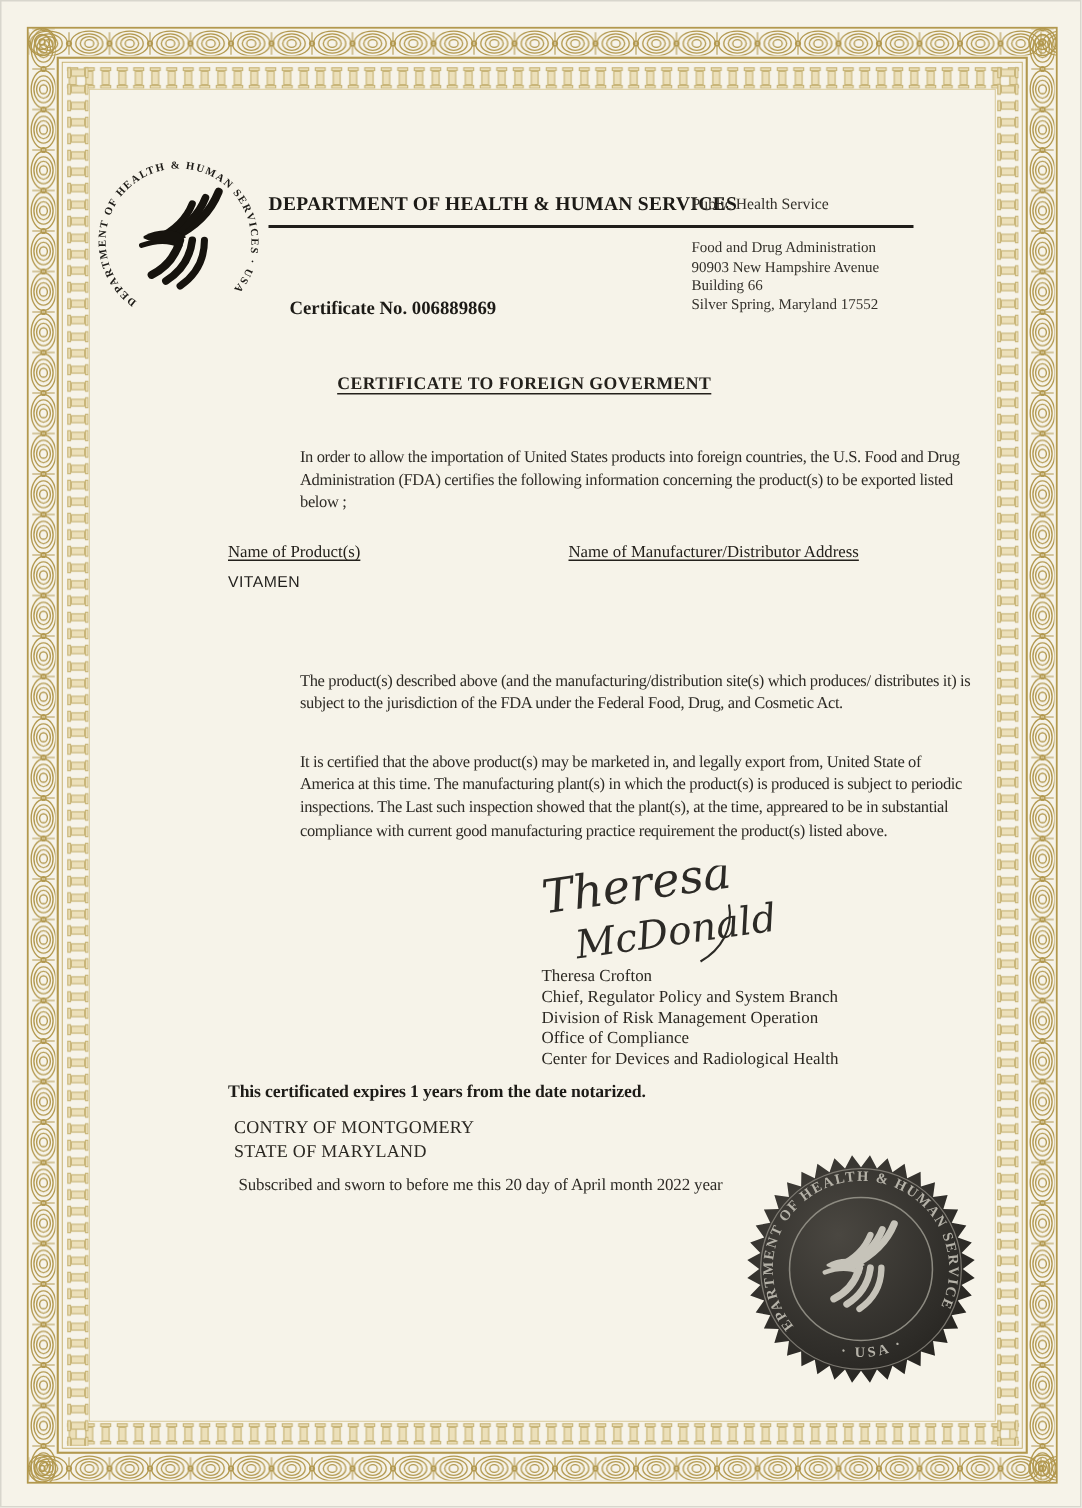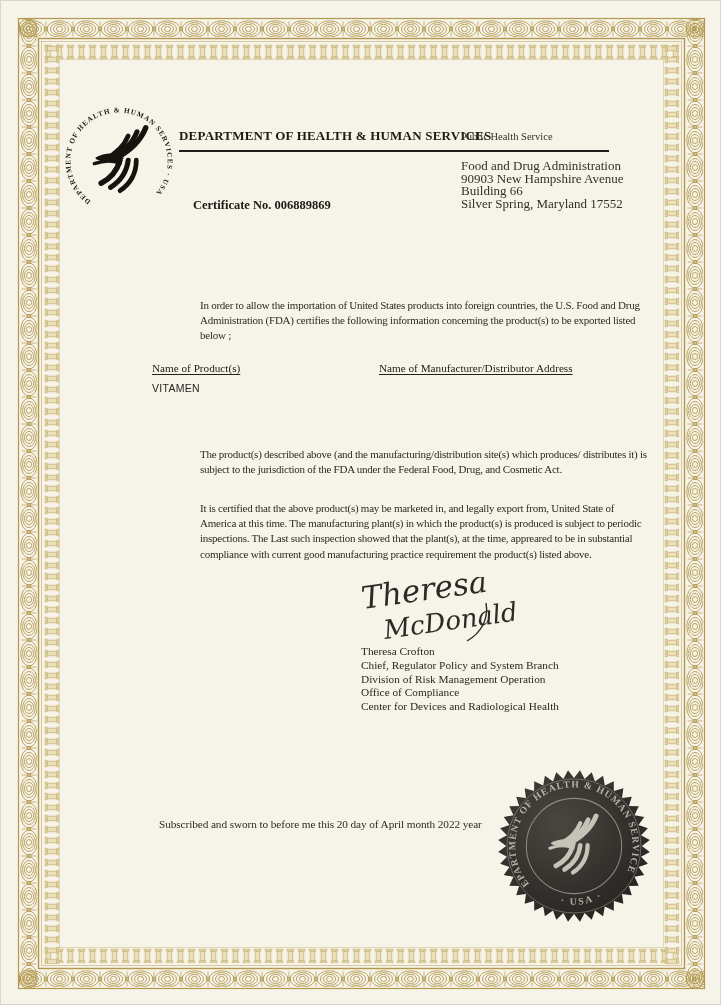--- a/index.html
+++ b/index.html
@@ -4,35 +4,35 @@
 <style>
   html,body{margin:0;padding:0;background:#e9e7e0;}
   .page{position:relative;width:721px;height:1005px;background:#f6f3e9;
         font-family:"Liberation Serif",serif;color:#2e2b26;overflow:hidden;
         border:1px solid #d8d6cd;box-sizing:border-box;}
   .abs{position:absolute;}
   .frame{position:absolute;left:0;top:0;}
   .dept-title{left:178px;top:127px;font-size:13px;font-weight:bold;color:#1c1a16;letter-spacing:.2px;}
   .phs{left:460px;top:130px;font-size:10.5px;color:#33302a;}
   .hdr-rule{left:178px;top:149px;width:430px;height:2px;background:#1f1d19;}
-  .addr{left:460px;top:159px;font-size:13px;line-height:12.6px;color:#33302a;}
+  .addr{left:460px;top:159px;font-size:10px;line-height:12.6px;color:#33302a;}
   .certno{left:178px;top:197px;font-size:12.5px;font-weight:bold;color:#1c1a16;margin-left:14px;}
   .doc-title{left:130px;top:247px;width:437px;text-align:center;font-size:11.8px;font-weight:bold;
              letter-spacing:.3px;text-decoration:underline;text-underline-offset:3px;color:#24211c;}
   .para{left:151px;width:447px;font-size:11px;letter-spacing:-.25px;line-height:15.2px;margin-left:48px;}
   .para1{top:297px;} .para2{top:446px;} .para3{top:500px;}
   .col-hdr{top:361px;font-size:11.2px;text-decoration:underline;text-underline-offset:2px;color:#24211c;}
   .colL{left:151px;} .colR{left:378px;}
   .valL{left:151px;top:381px;font-family:"Liberation Sans",sans-serif;font-size:10.5px;letter-spacing:.3px;color:#211f1c;}
   .valR{left:378px;top:380px;width:196px;font-size:11px;line-height:15.8px;}
   .sig-svg{left:346px;top:576px;}
   .sigblock{left:360px;top:644px;font-size:11.3px;line-height:13.8px;color:#2b2822;}
   .expires{left:151px;top:719px;font-size:11.8px;font-weight:bold;letter-spacing:-.1px;color:#1d1b17;}
   .county{left:155px;top:743px;font-size:12px;line-height:15.6px;letter-spacing:.2px;color:#2b2822;}
-  .sworn{left:158px;top:817px;font-size:11.3px;letter-spacing:-.1px;}
+  .sworn{left:158px;top:783px;font-size:11.3px;letter-spacing:-.1px;}
   .logo-svg{left:62px;top:104px;}
   .seal-svg{left:497px;top:769px;}
 </style>
 </head>
 <body>
 
 <div class="page">
 
   <svg width="0" height="0" style="position:absolute" aria-hidden="true">
     <defs>
@@ -152,20 +152,21 @@
   <div class="abs phs">Public Health Service</div>
   <div class="abs hdr-rule"></div>
   <div class="abs addr">
     <div>Food and Drug Administration</div>
     <div>90903 New Hampshire Avenue</div>
     <div>Building 66</div>
     <div>Silver Spring, Maryland 17552</div>
   </div>
   <div class="abs certno">Certificate No. 006889869</div>
 
+  <div class="abs doc-title">CERTIFICATE TO FOREIGN GOVERMENT</div>
 
   <div class="abs para para1">In order to allow the importation of United States products into foreign countries, the U.S. Food and Drug Administration (FDA) certifies the following information concerning the product(s) to be exported listed below ;</div>
 
   <div class="abs col-hdr colL">Name of Product(s)</div>
   <div class="abs col-hdr colR">Name of Manufacturer/Distributor Address</div>
   <div class="abs valL">VITAMEN</div>
 
   <div class="abs para para2">The product(s) described above (and the manufacturing/distribution site(s) which produces/ distributes it) is subject to the jurisdiction of the FDA under the Federal Food, Drug, and Cosmetic Act.</div>
   <div class="abs para para3">It is certified that the above product(s) may be marketed in, and legally export from, United State of America at this time. The manufacturing plant(s) in which the product(s) is produced is subject to periodic inspections. The Last such inspection showed that the plant(s), at the time, appreared to be in substantial compliance with current good manufacturing practice requirement the product(s) listed above.</div>
 
@@ -178,20 +179,25 @@
   </svg>
 
   <div class="abs sigblock">
     <div>Theresa Crofton</div>
     <div>Chief, Regulator Policy and System Branch</div>
     <div>Division of Risk Management Operation</div>
     <div>Office of Compliance</div>
     <div>Center for Devices and Radiological Health</div>
   </div>
 
+  <div class="abs expires">This certificated expires 1 years from the date notarized.</div>
+  <div class="abs county">
+    <div>CONTRY OF MONTGOMERY</div>
+    <div>STATE OF MARYLAND</div>
+  </div>
   <div class="abs sworn">Subscribed and sworn to before me this 20 day of April month 2022 year</div>
 
   <svg class="abs seal-svg" width="152" height="152" viewBox="0 0 150 150">
     <polygon id="seal-burst" points="142.0,75.0 149.8,80.9 141.2,85.5 147.9,92.5 138.7,95.7 144.3,103.7 134.7,105.4 138.9,114.2 129.2,114.4 132.0,123.7 122.4,122.4 123.7,132.0 114.4,129.2 114.2,138.9 105.4,134.7 103.7,144.3 95.7,138.7 92.5,147.9 85.5,141.2 80.9,149.8 75.0,142.0 69.1,149.8 64.5,141.2 57.5,147.9 54.3,138.7 46.3,144.3 44.6,134.7 35.8,138.9 35.6,129.2 26.3,132.0 27.6,122.4 18.0,123.7 20.8,114.4 11.1,114.2 15.3,105.4 5.7,103.7 11.3,95.7 2.1,92.5 8.8,85.5 0.2,80.9 8.0,75.0 0.2,69.1 8.8,64.5 2.1,57.5 11.3,54.3 5.7,46.3 15.3,44.6 11.1,35.8 20.8,35.6 18.0,26.3 27.6,27.6 26.3,18.0 35.6,20.8 35.8,11.1 44.6,15.3 46.3,5.7 54.3,11.3 57.5,2.1 64.5,8.8 69.1,0.2 75.0,8.0 80.9,0.2 85.5,8.8 92.5,2.1 95.7,11.3 103.7,5.7 105.4,15.3 114.2,11.1 114.4,20.8 123.7,18.0 122.4,27.6 132.0,26.3 129.2,35.6 138.9,35.8 134.7,44.6 144.3,46.3 138.7,54.3 147.9,57.5 141.2,64.5 149.8,69.1" fill="url(#sealGrad)"></polygon>
     <circle cx="75" cy="75" r="66" fill="none" stroke="#8e8b82" stroke-width="0.8" opacity="0.8"></circle>
     <circle cx="75" cy="75" r="47" fill="none" stroke="#96938a" stroke-width="1" opacity="0.9"></circle>
     <path id="sealArcTop" d="M27.5,108.3 A58,58 0 1 1 122.5,108.3" fill="none"></path>
     <path id="sealArcBot" d="M24.8,104 A58,58 0 0 0 125.2,104" fill="none"></path>
     <g transform="rotate(-8 75 75)" fill="#b5b2a8" font-family="Liberation Serif,serif" font-weight="bold">
       <text font-size="9.5" letter-spacing="1.1" text-anchor="middle">

